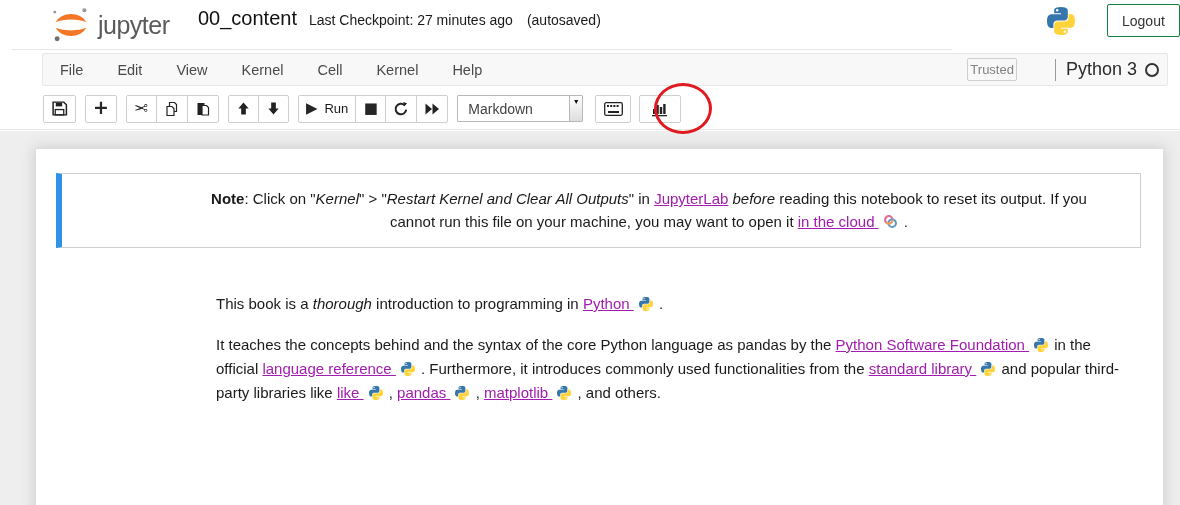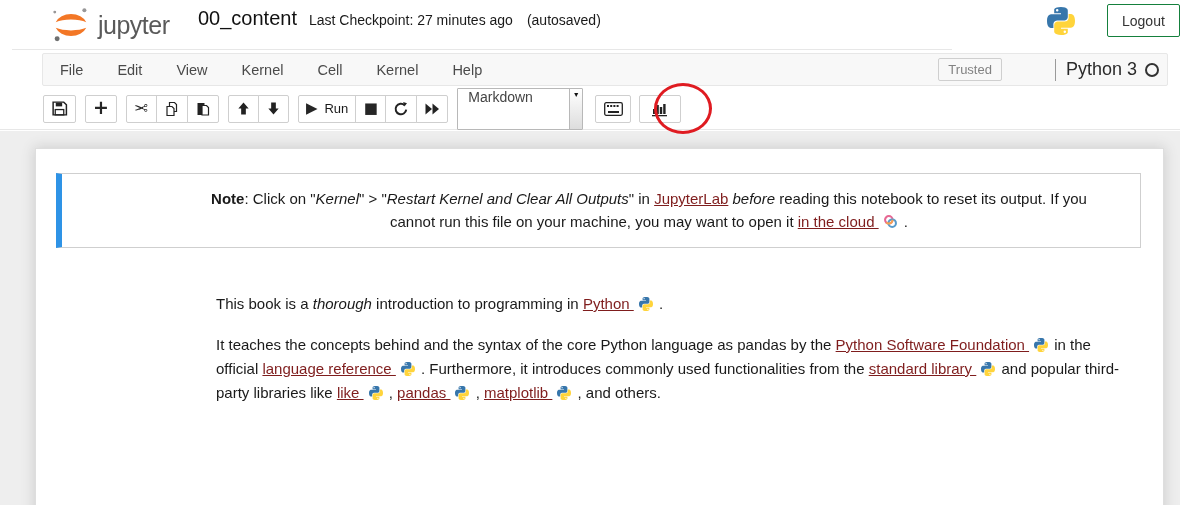--- a/index.html
+++ b/index.html
@@ -20,42 +20,42 @@
     background:#fff; border:1px solid #15803d; border-radius:2px; font-size:14px; color:#333;
     cursor:pointer; font-family:inherit; }
 
   
   .menurow { position:absolute; left:4px; top:50px; width:1180px; height:38px; background:#fff; }
   .navbar { position:absolute; left:38px; right:16px; top:3px; bottom:2px; background:#f8f8f8;
     border:1px solid #e7e7e7; border-radius:2px; display:flex; align-items:center; }
   .menu-item { font-size:14.5px; color:#4a4a4a; padding:8px 17px; cursor:pointer; }
   .menu-right { margin-left:auto; display:flex; align-items:center; }
   .trusted { font-size:13px; color:#828282; border:1px solid #cfcfcf; border-radius:2px;
-    padding:3px 9px; margin-right:53px; background:#f8f8f8; }
+    padding:3px 2px; margin-right:38px; background:#f8f8f8; }
   .vsep { width:1px; height:22px; background:#9a9a9a; margin-right:10px; }
   .kernel-name { font-size:18px; color:#2b2b2b; margin-right:8px; }
   .kernel-ind { width:14px; height:14px; border:2px solid #333; border-radius:50%;
     margin-right:8px; background:transparent; }
 
   
   .toolbar { position:absolute; left:0; top:88px; width:1180px; height:42px; background:#fff;
     border-bottom:1px solid #e7e7e7; display:flex; align-items:center; padding-left:43px; }
   .btn-group { display:flex; margin-right:9px; }
   .tbtn { height:28px; min-width:31px; padding:0 7px; background:#fff; border:1px solid #cfcfcf;
     display:inline-flex; align-items:center; justify-content:center; cursor:pointer; color:#262626; }
   .btn-group .tbtn + .tbtn { margin-left:-1px; }
   .btn-group .tbtn:first-child { border-radius:2px 0 0 2px; }
   .btn-group .tbtn:last-child { border-radius:0 2px 2px 0; }
   .btn-group .tbtn:only-child { border-radius:2px; }
   .glyph { font-family:"DejaVu Sans",sans-serif; font-size:15px; line-height:1; }
   .plus-glyph { font-size:19px; font-weight:bold; margin-top:-2px; }
   .scissors { display:inline-block; transform:scaleX(-1); font-size:17px; }
   .run-label { font-size:13px; color:#1a1a1a; margin-left:7px; }
-  .celltype { height:42px; width:126px; background:#fff; border:1px solid #b8b8b8; border-radius:1px;
-    display:flex; cursor:pointer; position:relative; margin-right:12px; }
+  .celltype { height:27px; width:126px; background:#fff; border:1px solid #b8b8b8; border-radius:1px;
+    display:flex; align-items:center; cursor:pointer; position:relative; margin-right:12px; }
   .celltype-value { font-size:14px; color:#444; padding-left:10px; flex:1; }
   .celltype-strip { width:13px; height:100%; border-left:1px solid #b8b8b8;
     background:linear-gradient(#fff,#ddd); display:flex; justify-content:center; }
   .celltype-arrow { font-size:7px; color:#111; margin-top:2px; }
   .annotation { position:absolute; left:654px; top:83px; width:58px; height:51px;
     border:3px solid #df1b21; border-radius:50%; pointer-events:none; z-index:5; }
 
   
   .main { position:absolute; left:0; top:131px; width:1180px; height:374px; background:#eee; overflow:hidden; }
   .page { position:absolute; left:35px; top:17px; width:1129px; height:600px; background:#fff;
@@ -64,21 +64,21 @@
     background:#fff; padding:13px 0 14px 96px; }
   .note-inner { max-width:900px; margin:0 auto; text-align:center; font-size:15px;
     line-height:23px; color:#1a1a1a; }
   .md-cell { margin-left:180px; width:907px; color:#1a1a1a; }
   .md-h1 { margin-top:30px; font-size:30px; font-weight:bold; color:#000; line-height:34px; }
   .md-p { font-size:15px; line-height:24px; }
   .p1 { margin-top:44px; }
   .p2 { margin-top:17px; }
   .b { font-weight:bold; }
   .i { font-style:italic; }
-  .md-link { color:#7f1d1d; text-decoration:underline; cursor:pointer; }
+  .md-link { color:#a21caf; text-decoration:underline; cursor:pointer; }
   .inline-icon { display:inline-block; width:16px; height:16px; vertical-align:-3px; margin:0 1px 0 4px; }
   svg { display:block; }
 </style>
 </head>
 <body>
 
 <div class="header">
   <div class="logo">
     <span>
         <svg width="42" height="42" viewBox="0 0 44 44">

